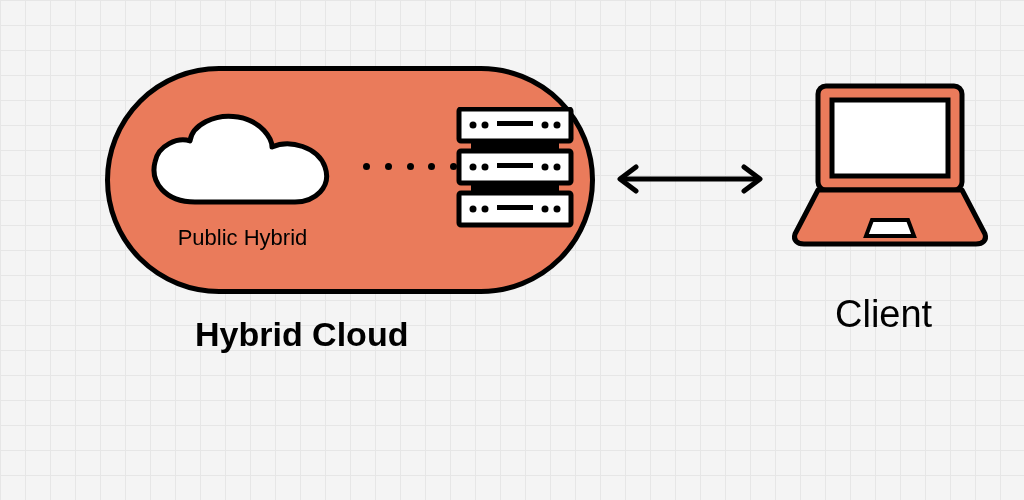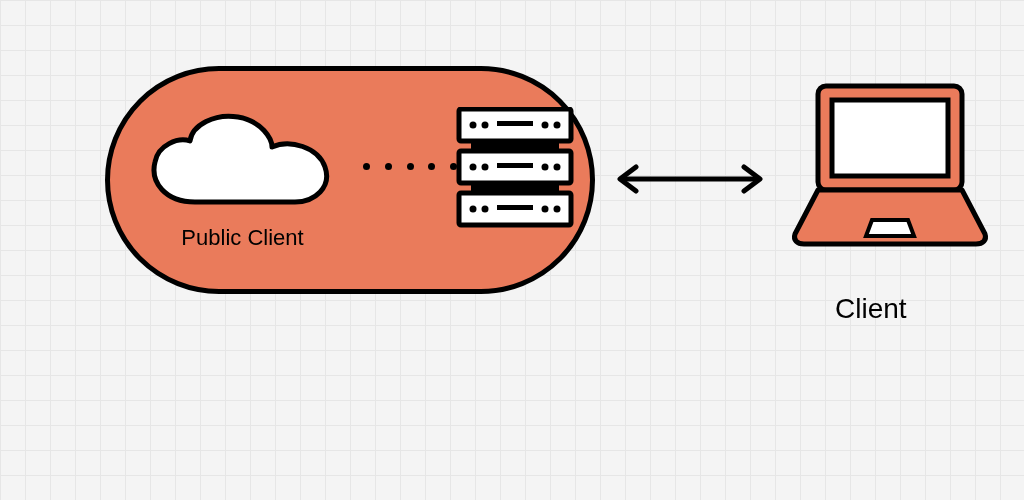--- a/index.html
+++ b/index.html
@@ -85,21 +85,21 @@
       position: absolute;
       left: 790px;
       top: 80px;
       width: 200px;
       text-align: center;
     }
     .client-label {
       position: absolute;
       left: 835px;
       top: 293px;
-      font-size: 28px;
+      font-size: 38px;
       font-weight: 400;
       color: #000;
     }
   </style>
 </head>
 <body>
 
 <div class="diagram-wrapper">
 
   <div class="hybrid-capsule">
@@ -108,21 +108,21 @@
       <svg width="205" height="110" viewBox="0 0 205 110">
         <path d="M 55 95
                  C 25 95, 10 75, 15 55
                  C 18 38, 38 30, 50 34
                  C 52 18, 75 6, 98 10
                  C 122 14, 132 32, 132 40
                  C 150 32, 178 40, 185 60
                  C 192 80, 175 95, 155 95
                  Z" fill="#ffffff" stroke="#000" stroke-width="5" stroke-linejoin="round"></path>
       </svg>
-      <div class="cloud-label">Public Client</div>
+      <div class="cloud-label">Public Hybrid</div>
     </div>
 
     <div class="dotted-connector">
       <span></span>
         <span></span>
         <span></span>
         <span></span>
         <span></span>
     </div>
 
@@ -151,20 +151,21 @@
         <circle cx="18" cy="102" r="3.5" fill="#000"></circle>
         <circle cx="30" cy="102" r="3.5" fill="#000"></circle>
         <circle cx="90" cy="102" r="3.5" fill="#000"></circle>
         <circle cx="102" cy="102" r="3.5" fill="#000"></circle>
         <rect x="42" y="98" width="36" height="5" fill="#000"></rect>
       </svg>
     </div>
 
   </div>
 
+  <div class="hybrid-label">Hybrid Cloud</div>
 
   <div class="arrow-holder">
     <svg width="160" height="30" viewBox="0 0 160 30">
       <line x1="12" y1="15" x2="148" y2="15" stroke="#000" stroke-width="5"></line>
       <polyline points="26,3 10,15 26,27" fill="none" stroke="#000" stroke-width="5" stroke-linecap="round" stroke-linejoin="round"></polyline>
       <polyline points="134,3 150,15 134,27" fill="none" stroke="#000" stroke-width="5" stroke-linecap="round" stroke-linejoin="round"></polyline>
     </svg>
   </div>
 
   <div class="laptop-block">

